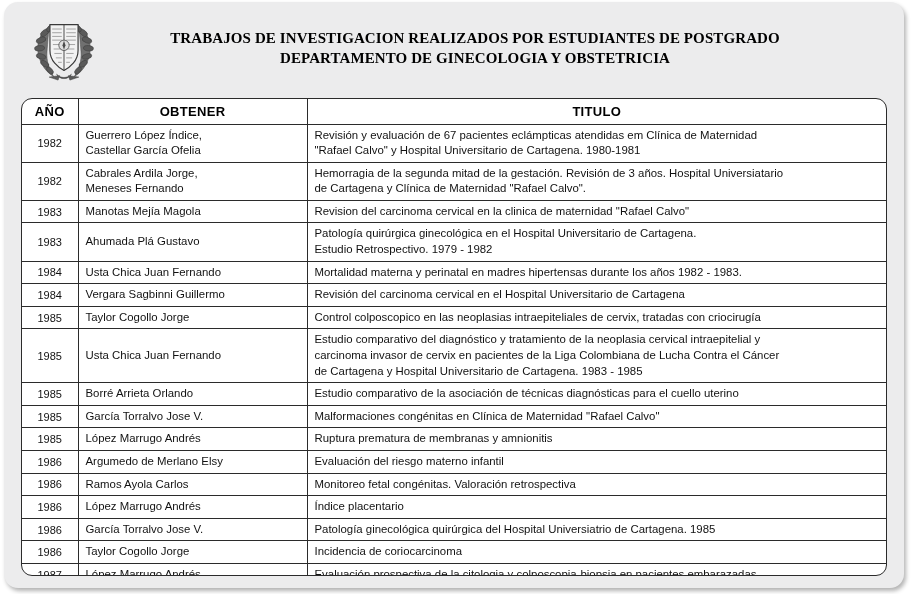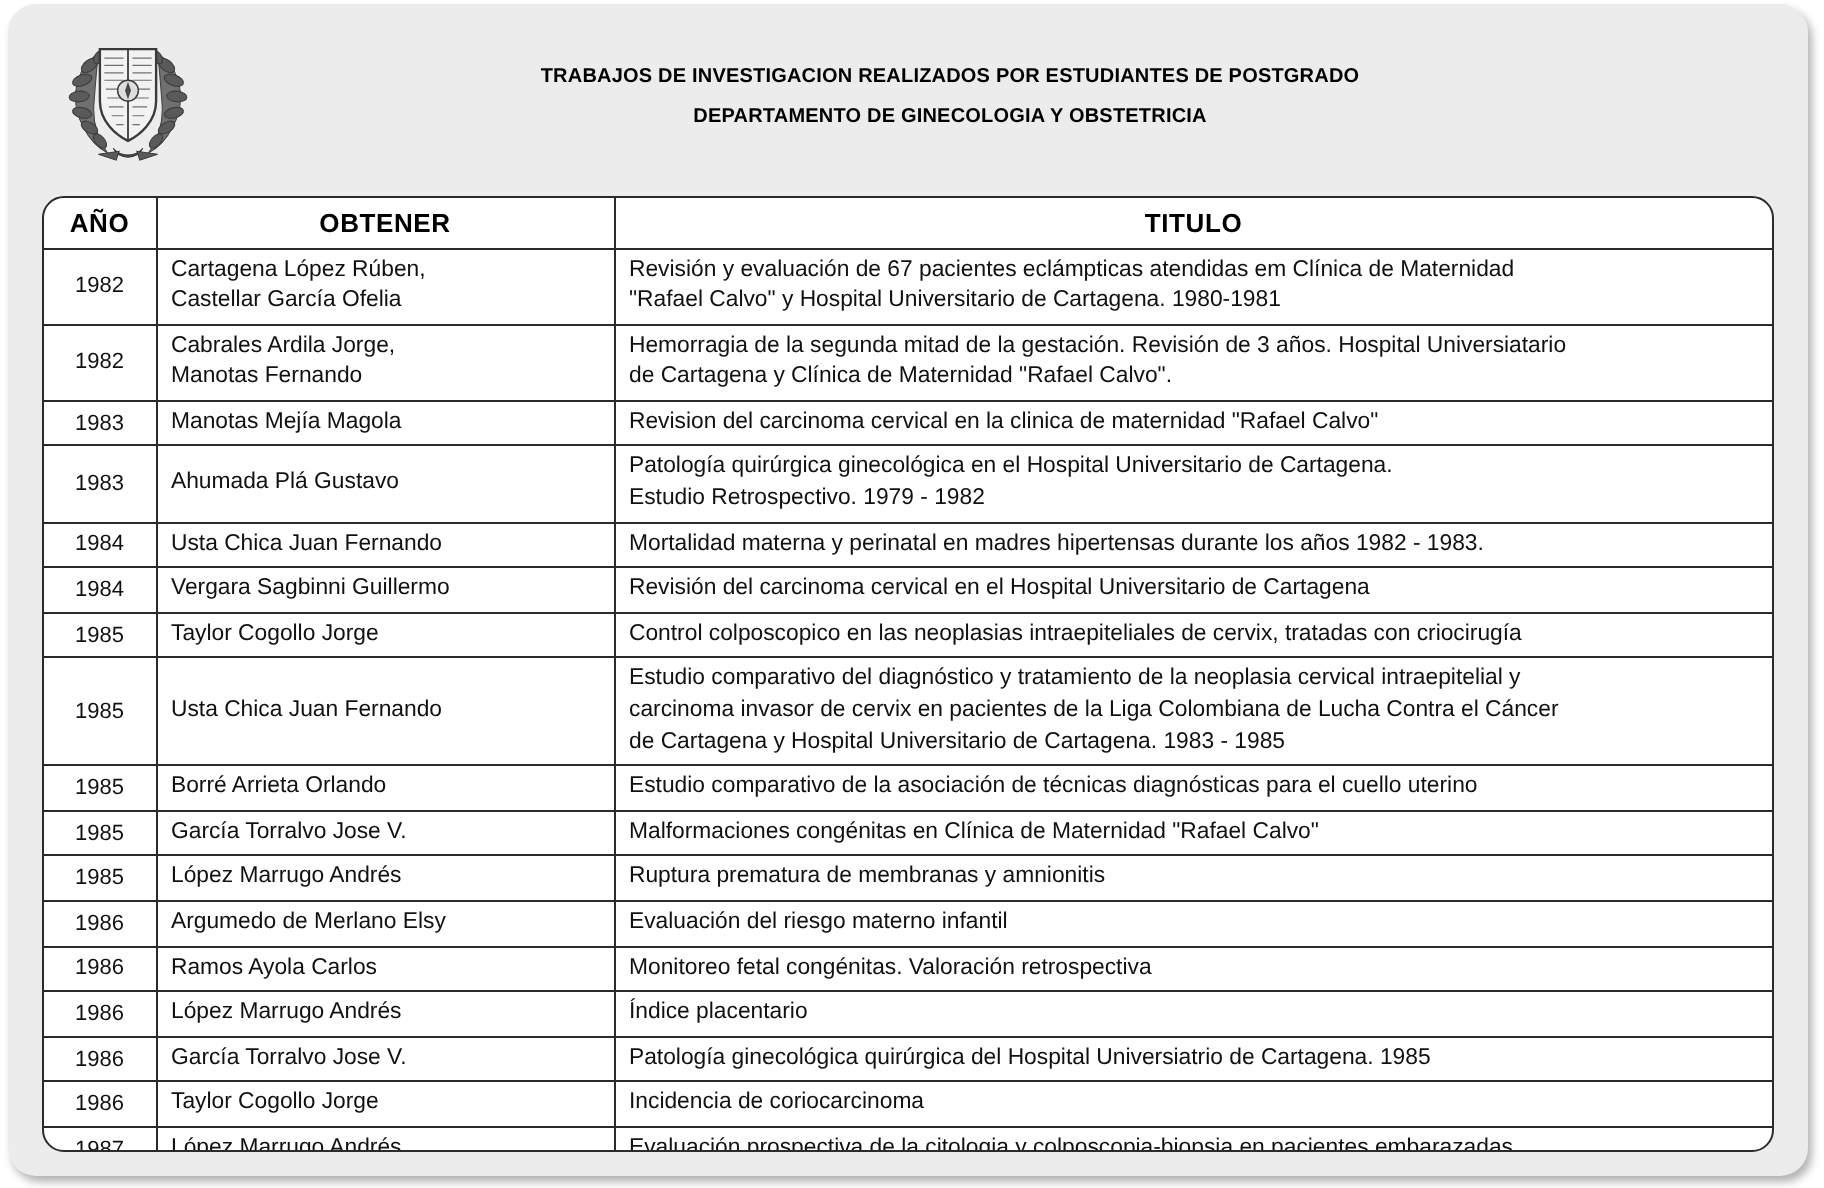--- a/index.html
+++ b/index.html
@@ -47,25 +47,26 @@
     height: 74px;
     display: block;
   }
   .header-titles {
     flex: 1 1 auto;
     text-align: center;
     padding-right: 78px;
     color: #000000;
   }
   .header-titles div {
-    font-size: 10px;
+    font-size: 15px;
     font-weight: bold;
     letter-spacing: 0.1px;
     line-height: 19.5px;
     white-space: nowrap;
+    font-family: Liberation Serif, serif;
   }
   
   .table-frame {
     position: absolute;
     left: 17px;
     top: 96px;
     width: 866px;
     height: 478px;
     background: #ffffff;
     border: 1.4px solid #2b2b2b;
@@ -212,33 +213,33 @@
         <tr>
           <th>AÑO</th>
           <th>OBTENER</th>
           <th>TITULO</th>
         </tr>
       </thead>
       <tbody id="works-body">
           <tr>
             <td class="year">1982</td>
             <td class="authors">
-              <span class="ln">Cartagena López Rúben,</span>
+              <span class="ln">Guerrero López Índice,</span>
               <span class="ln">Castellar García Ofelia</span>
             </td>
             <td class="title">
               <span class="ln">Revisión y evaluación de 67 pacientes eclámpticas atendidas em Clínica de Maternidad</span>
               <span class="ln">"Rafael Calvo" y Hospital Universitario de Cartagena. 1980-1981</span>
             </td>
           </tr>
           <tr>
             <td class="year">1982</td>
             <td class="authors">
               <span class="ln">Cabrales Ardila Jorge,</span>
-              <span class="ln">Manotas Fernando</span>
+              <span class="ln">Meneses Fernando</span>
             </td>
             <td class="title">
               <span class="ln">Hemorragia de la segunda mitad de la gestación. Revisión de 3 años. Hospital Universiatario</span>
               <span class="ln">de Cartagena y Clínica de Maternidad "Rafael Calvo".</span>
             </td>
           </tr>
           <tr>
             <td class="year">1983</td>
             <td class="authors">
               <span class="ln">Manotas Mejía Magola</span>

